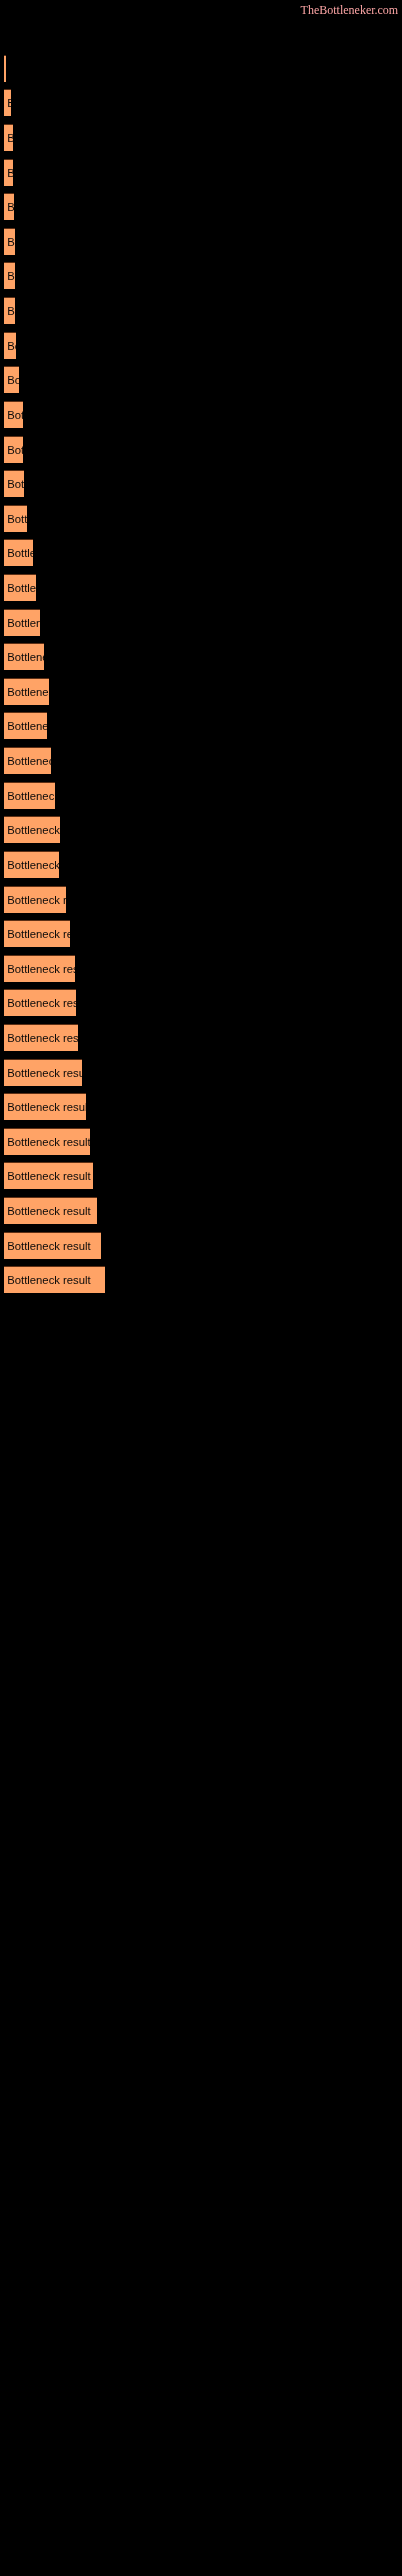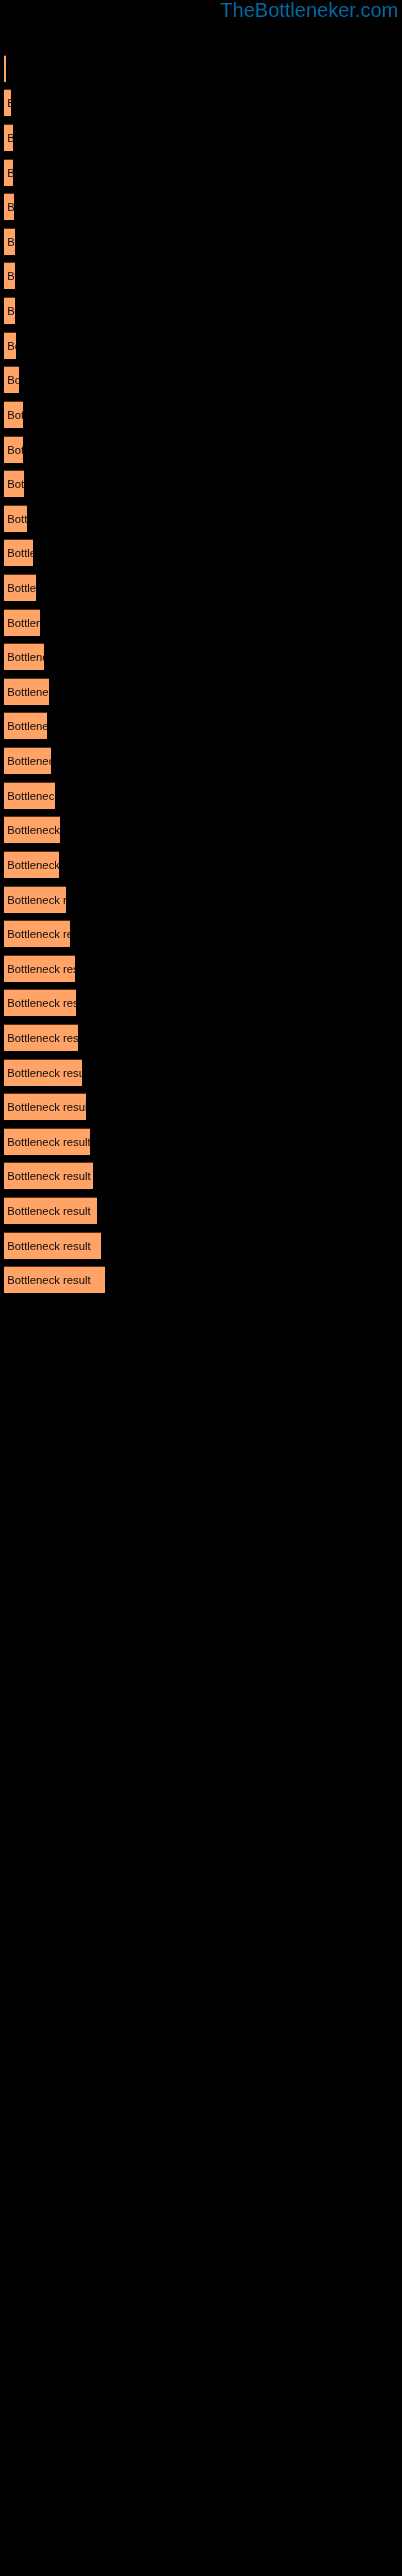--- a/index.html
+++ b/index.html
@@ -14,26 +14,27 @@
   }
   #chart-root{
     position:relative;
     width:403px;
     height:2576px;
   }
   #watermark{
     position:absolute;
     top:0px;
     right:4.8px;
-    font-size:20px;
+    font-size:12px;
     line-height:21px;
-    color:#0369a1;
+    color:#fca5a5;
     letter-spacing:0px;
     white-space:nowrap;
     user-select:none;
+    font-family:Liberation Serif, serif;
   }
   #plot-area{
     position:absolute;
     left:0px;
     top:0px;
     width:403px;
     height:2576px;
   }
   .bar-row{
     position:absolute;

